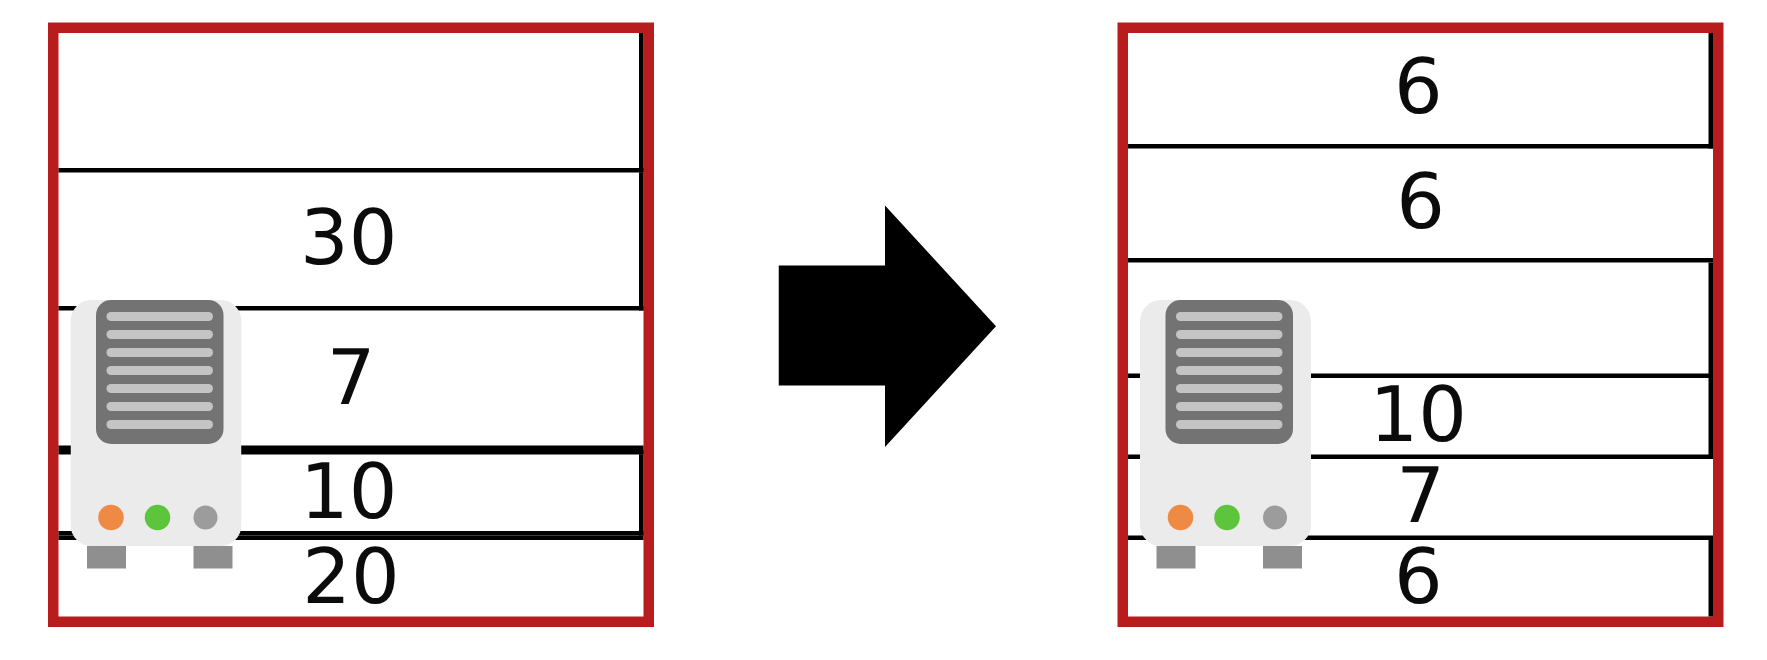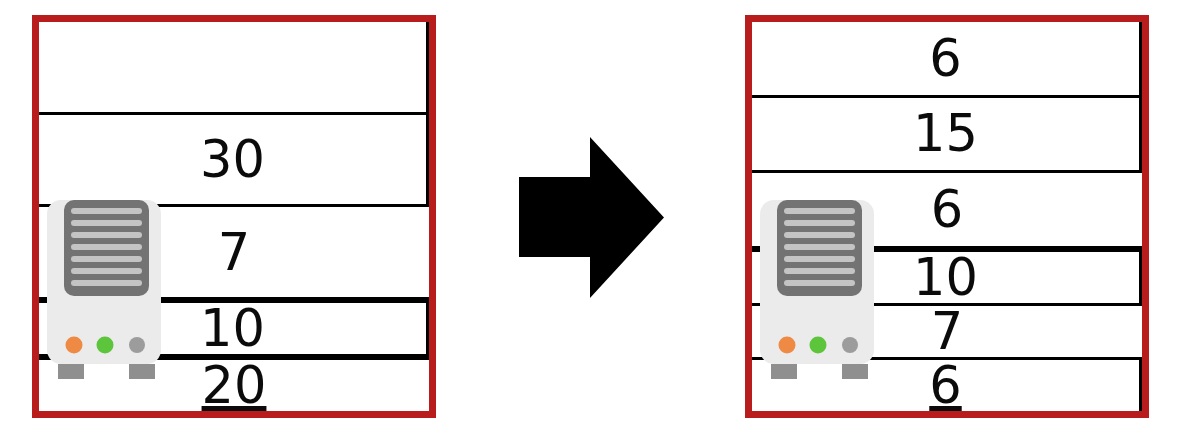--- a/index.html
+++ b/index.html
@@ -26,21 +26,21 @@
     border-right: 3px solid #000;
     border-bottom: 3px solid #000;
     display: flex;
     align-items: center;
     justify-content: center;
     font-size: 51px;
     color: #0b0b0b;
     line-height: 1;
   }
   .cell.last-col { border-right: none; }
-  .cell.last-row { border-bottom: none; text-decoration: underline; }
+  .cell.last-row { border-bottom: none; }
   .server-icon {
     position: absolute;
     left: 8px; top: 178px;
     width: 114px; height: 180px;
     z-index: 2;
   }
   .arrow {
     position: absolute;
     left: 519px; top: 137px;
     width: 145px; height: 161px;
@@ -81,21 +81,20 @@
     <circle cx="90" cy="145" r="8" fill="#9c9c9c"></circle>
   </svg>
 </div>
 
 <svg class="arrow" viewBox="0 0 145 161" xmlns="http://www.w3.org/2000/svg">
   <polygon points="0,40 71,40 71,0 145,80.5 71,161 71,120 0,120" fill="#000000"></polygon>
 </svg>
 
 <div class="grid grid-right">
   <div class="cell">6</div>
-  <div class="cell">15</div>
   <div class="cell last-col">6</div>
   <div class="cell"></div>
   <div class="cell">10</div>
   <div class="cell last-col">7</div>
   <div class="cell last-row"></div>
   <div class="cell last-row">6</div>
 
   <svg class="server-icon" viewBox="0 0 114 180" xmlns="http://www.w3.org/2000/svg">
     <g fill="#8f8f8f">
       <rect x="11" y="164" width="26" height="15"></rect>

